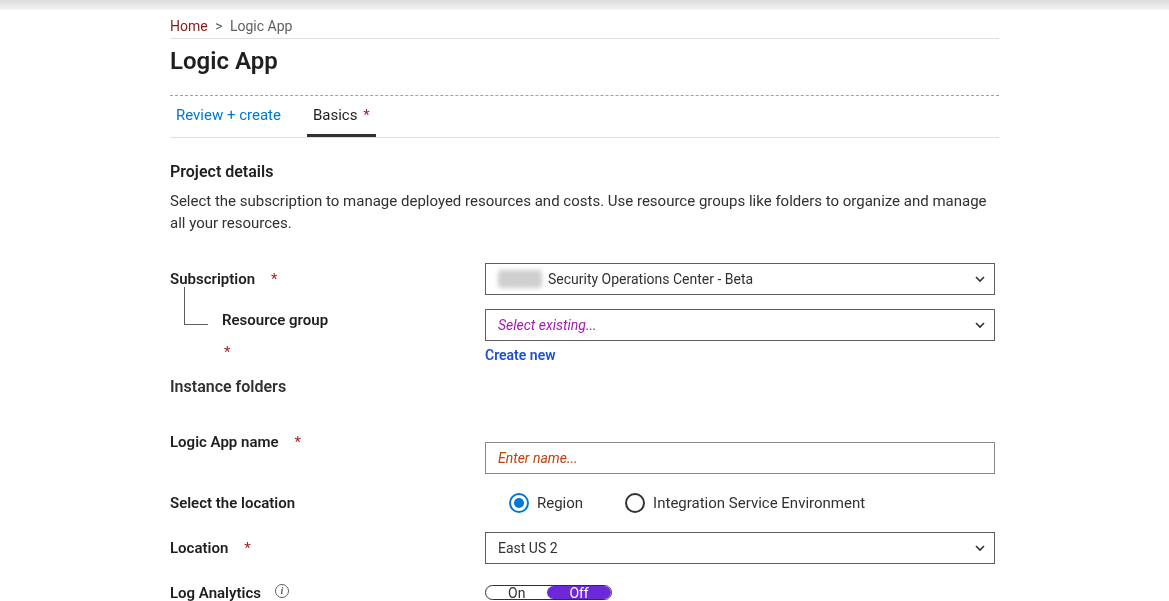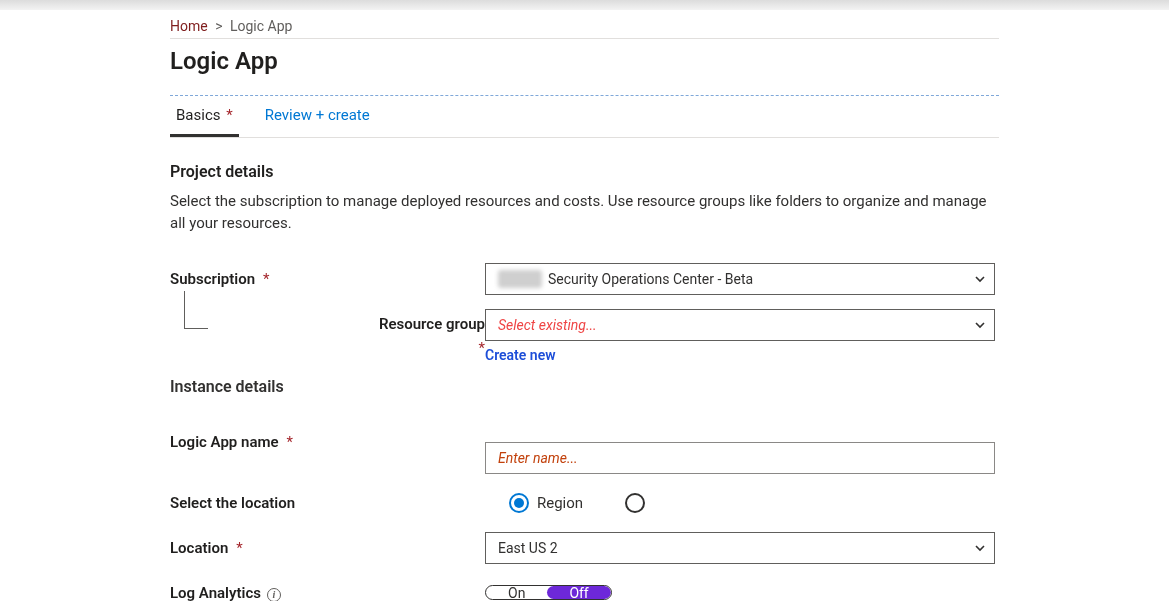--- a/index.html
+++ b/index.html
@@ -105,22 +105,22 @@
     height: 38px;
     border-left: 1px solid #605e5c;
     border-bottom: 1px solid #605e5c;
   }
   .form-label {
     width: 315px;
     font-size: 15px;
     color: #201f1e;
     font-weight: 600;
     display: flex;
-    align-items: flex-end;
-    gap: 6px;
+    align-items: flex-start;
+    gap: 14px;
     flex-shrink: 0;
   }
   .req { color: #a4262c; margin-left: 2px; font-weight: 400; }
   .form-field {
     flex: 1;
     max-width: 510px;
   }
   .instance-h {
     font-size: 16px;
     font-weight: 600;
@@ -138,21 +138,21 @@
     display: flex;
     align-items: center;
     cursor: pointer;
   }
   .text-input {
     cursor: text;
     color: #605e5c;
     border-color: #8a8886;
   }
   .text-input.placeholder { color: #c2410c; font-style: italic; margin-top: 32px; }
-  .select-box.placeholder { color: #ef4444; font-style: italic; }
+  .select-box.placeholder { color: #a21caf; font-style: italic; }
   .chev-wrap {
     position: absolute;
     right: 8px;
     top: 50%;
     transform: translateY(-50%);
     pointer-events: none;
   }
   .chev {
     width: 12px; height: 12px; display: block;
     stroke: #323130; stroke-width: 1.6; fill: none;
@@ -254,24 +254,24 @@
       <a>Home</a>
       <span class="sep">&gt;</span>
       <span>Logic App</span>
     </div>
     <hr class="hr-top">
 
     <h1 class="title">Logic App</h1>
 
     <div class="tabs-wrap">
       <div class="tabs">
+        <div class="tab">Review + create</div>
         <div class="tab active">
           <span>Basics</span><span class="req"> *</span>
         </div>
-        <div class="tab">Review + create</div>
       </div>
     </div>
 
     <div class="section-h">Project details</div>
     <p class="section-desc">Select the subscription to manage deployed resources and costs. Use resource groups like folders to organize and manage all your resources.</p>
 
     <div class="form-row">
       <div class="form-label">
         <span>Subscription</span>
           <span class="req">*</span>
@@ -301,21 +301,21 @@
           <span class="chev-wrap">
             <svg class="chev" viewBox="0 0 12 12">
                 <polyline points="2,4 6,8 10,4"></polyline>
               </svg>
           </span>
         </div>
         <span class="link-action">Create new</span>
       </div>
     </div>
 
-    <div class="instance-h">Instance details</div>
+    <div class="instance-h">Instance folders</div>
 
     <div class="form-row">
       <div class="form-label">
         <span>Logic App name</span>
           <span class="req">*</span>
       </div>
       <div class="form-field">
         <div class="text-input placeholder">
           <span>Enter name...</span>
         </div>
@@ -329,20 +329,21 @@
       <div class="form-field">
         <div class="radio-row">
           <div class="radio-item">
             <span class="radio-circle selected">
                 <span class="radio-dot"></span>
               </span>
             <span>Region</span>
           </div>
           <div class="radio-item">
             <span class="radio-circle"></span>
+            <span>Integration Service Environment</span>
           </div>
         </div>
       </div>
     </div>
 
     <div class="form-row">
       <div class="form-label">
         <span>Location</span>
           <span class="req">*</span>
       </div>

